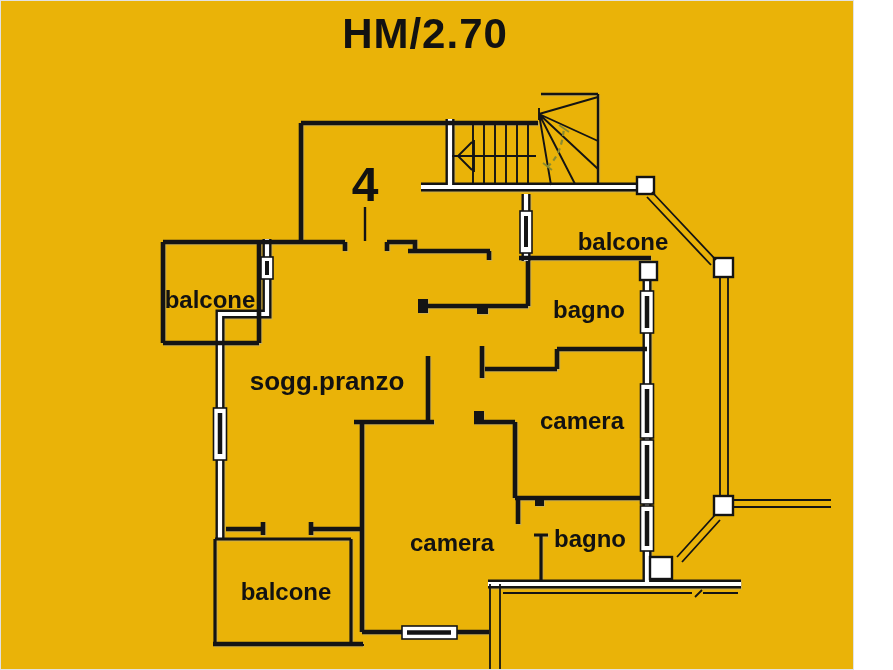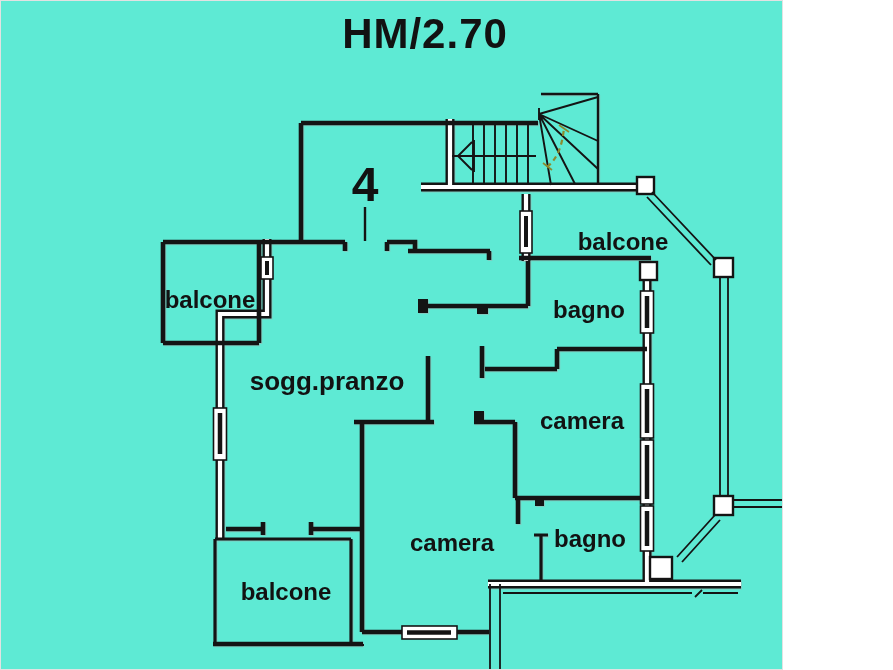--- a/index.html
+++ b/index.html
@@ -1,19 +1,19 @@
 <!DOCTYPE html>
 <html><head>
 <meta charset="utf-8">
 <style>
   html,body{margin:0;padding:0;background:#ffffff;}
   .page{
     position:relative;
-    width:783px;height:670px;
-    background:#5eead4;
+    width:854px;height:670px;
+    background:#eab308;
     box-sizing:border-box;
     border:1px solid #e2e2e2;
     overflow:hidden;
     font-family:"Liberation Sans", sans-serif;
   }
   svg{display:block;}
   .walls{ filter:drop-shadow(1.5px 1.5px 0 rgba(170,170,170,.45)); }
   text{
     font-family:"Liberation Sans","DejaVu Sans",sans-serif;
     font-weight:700;

